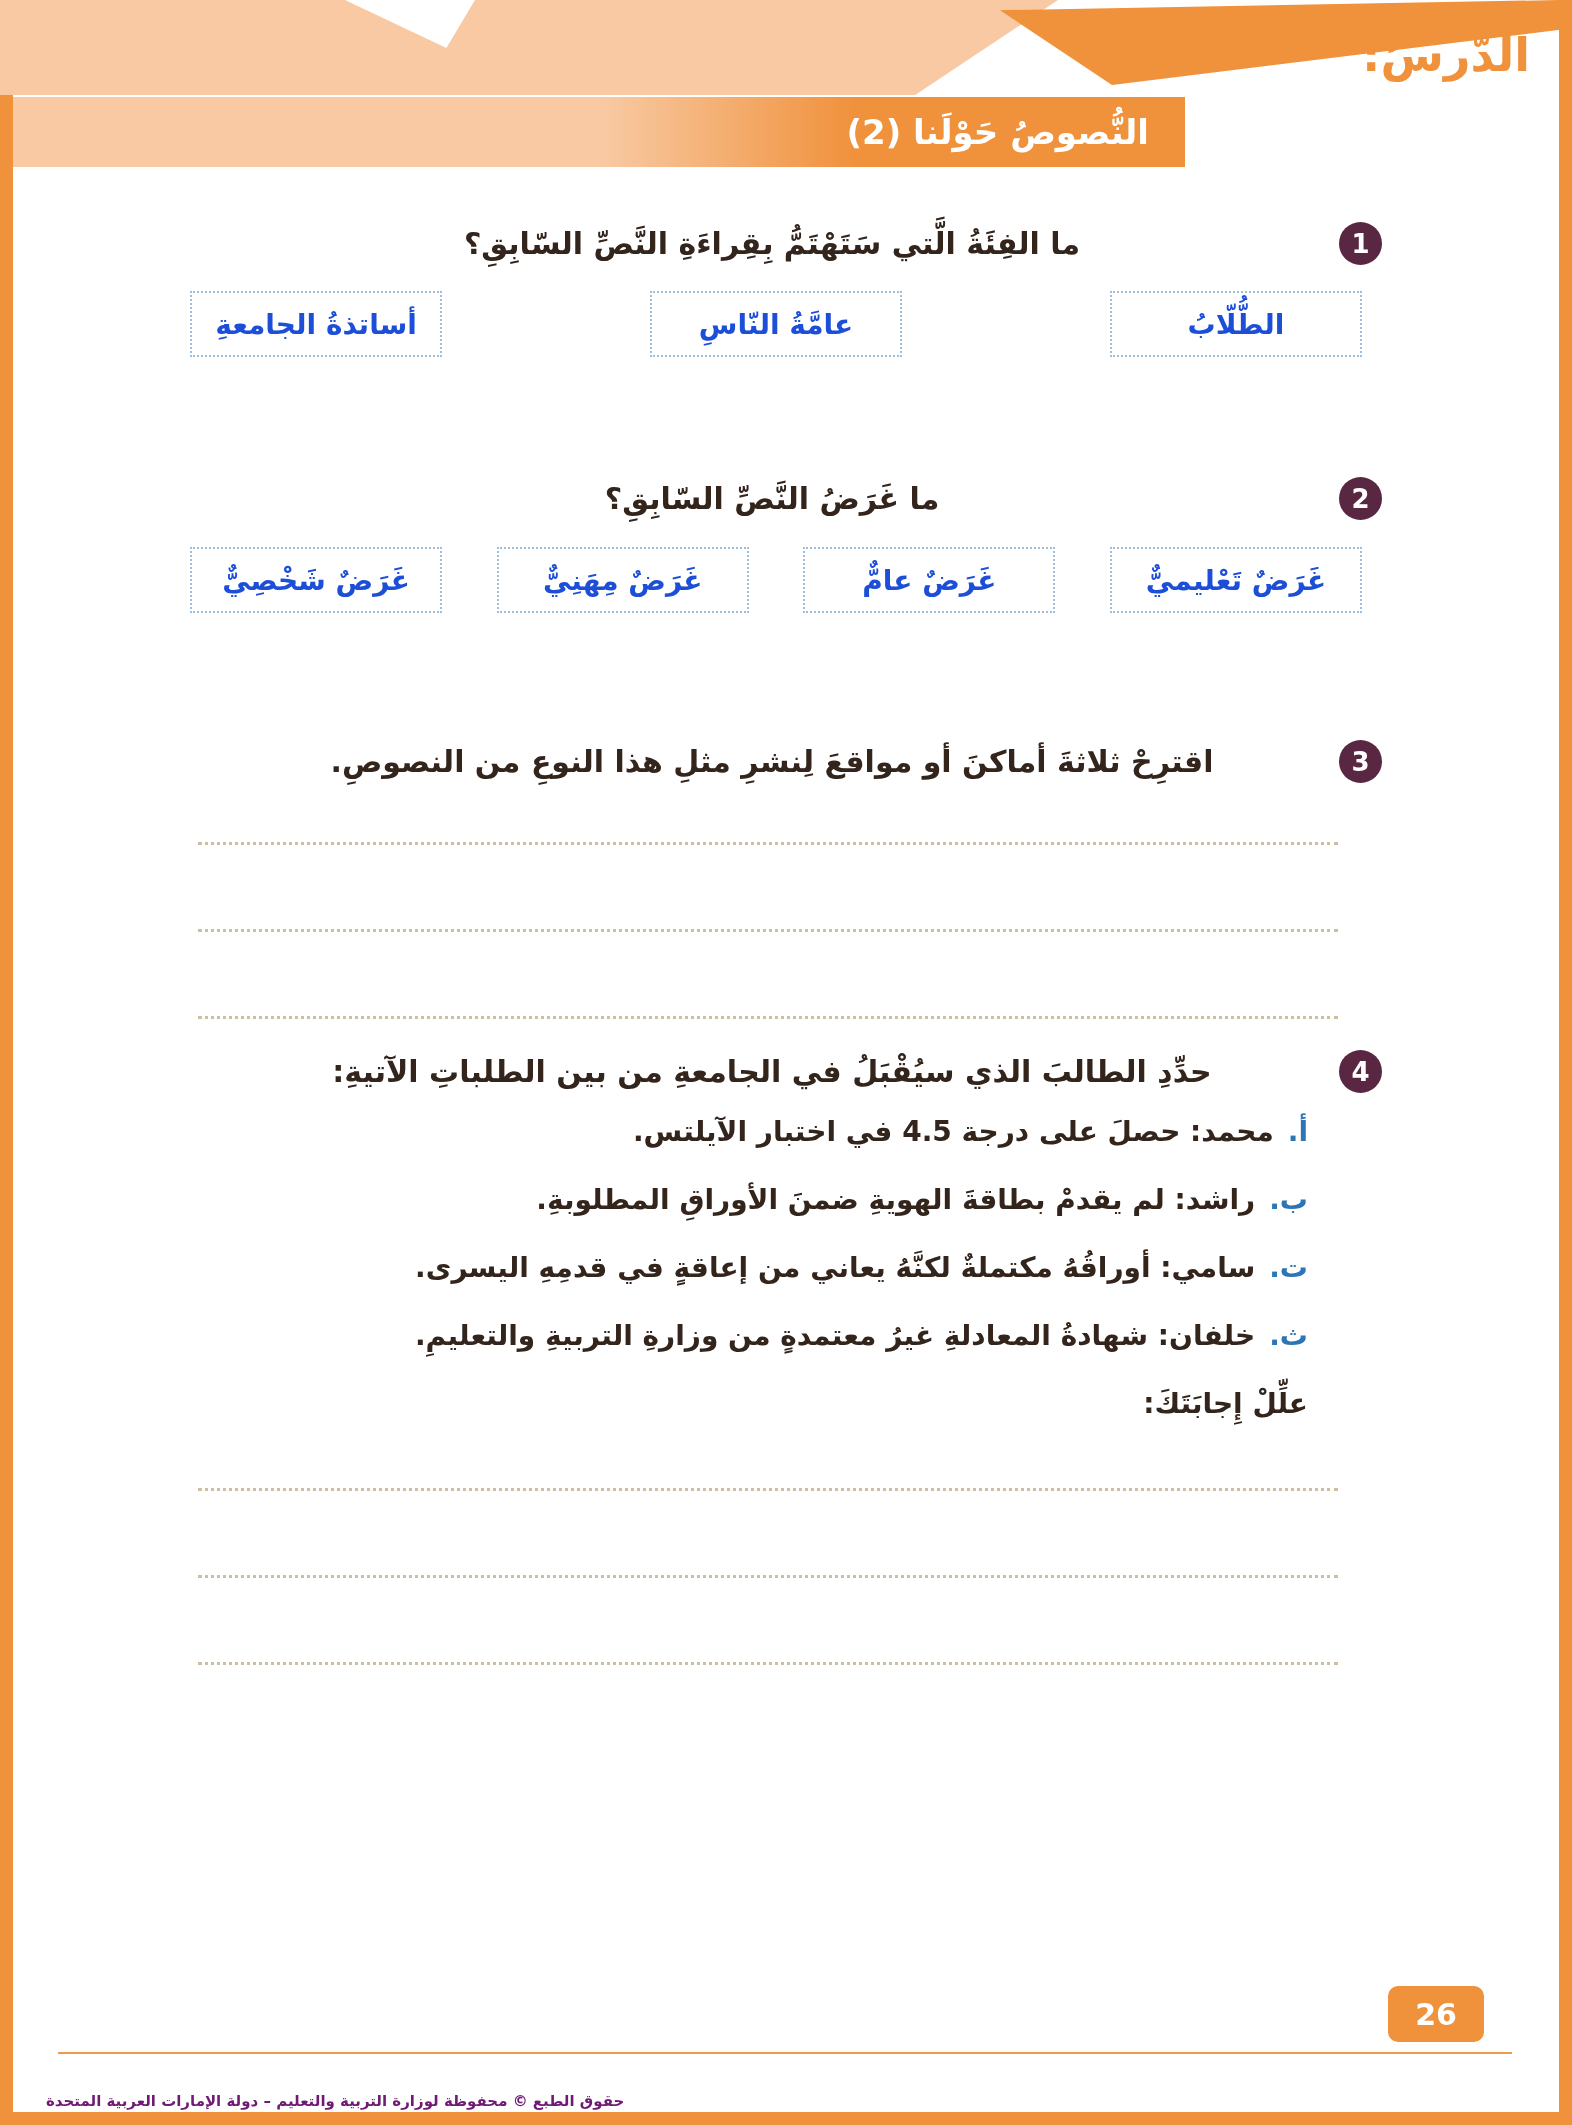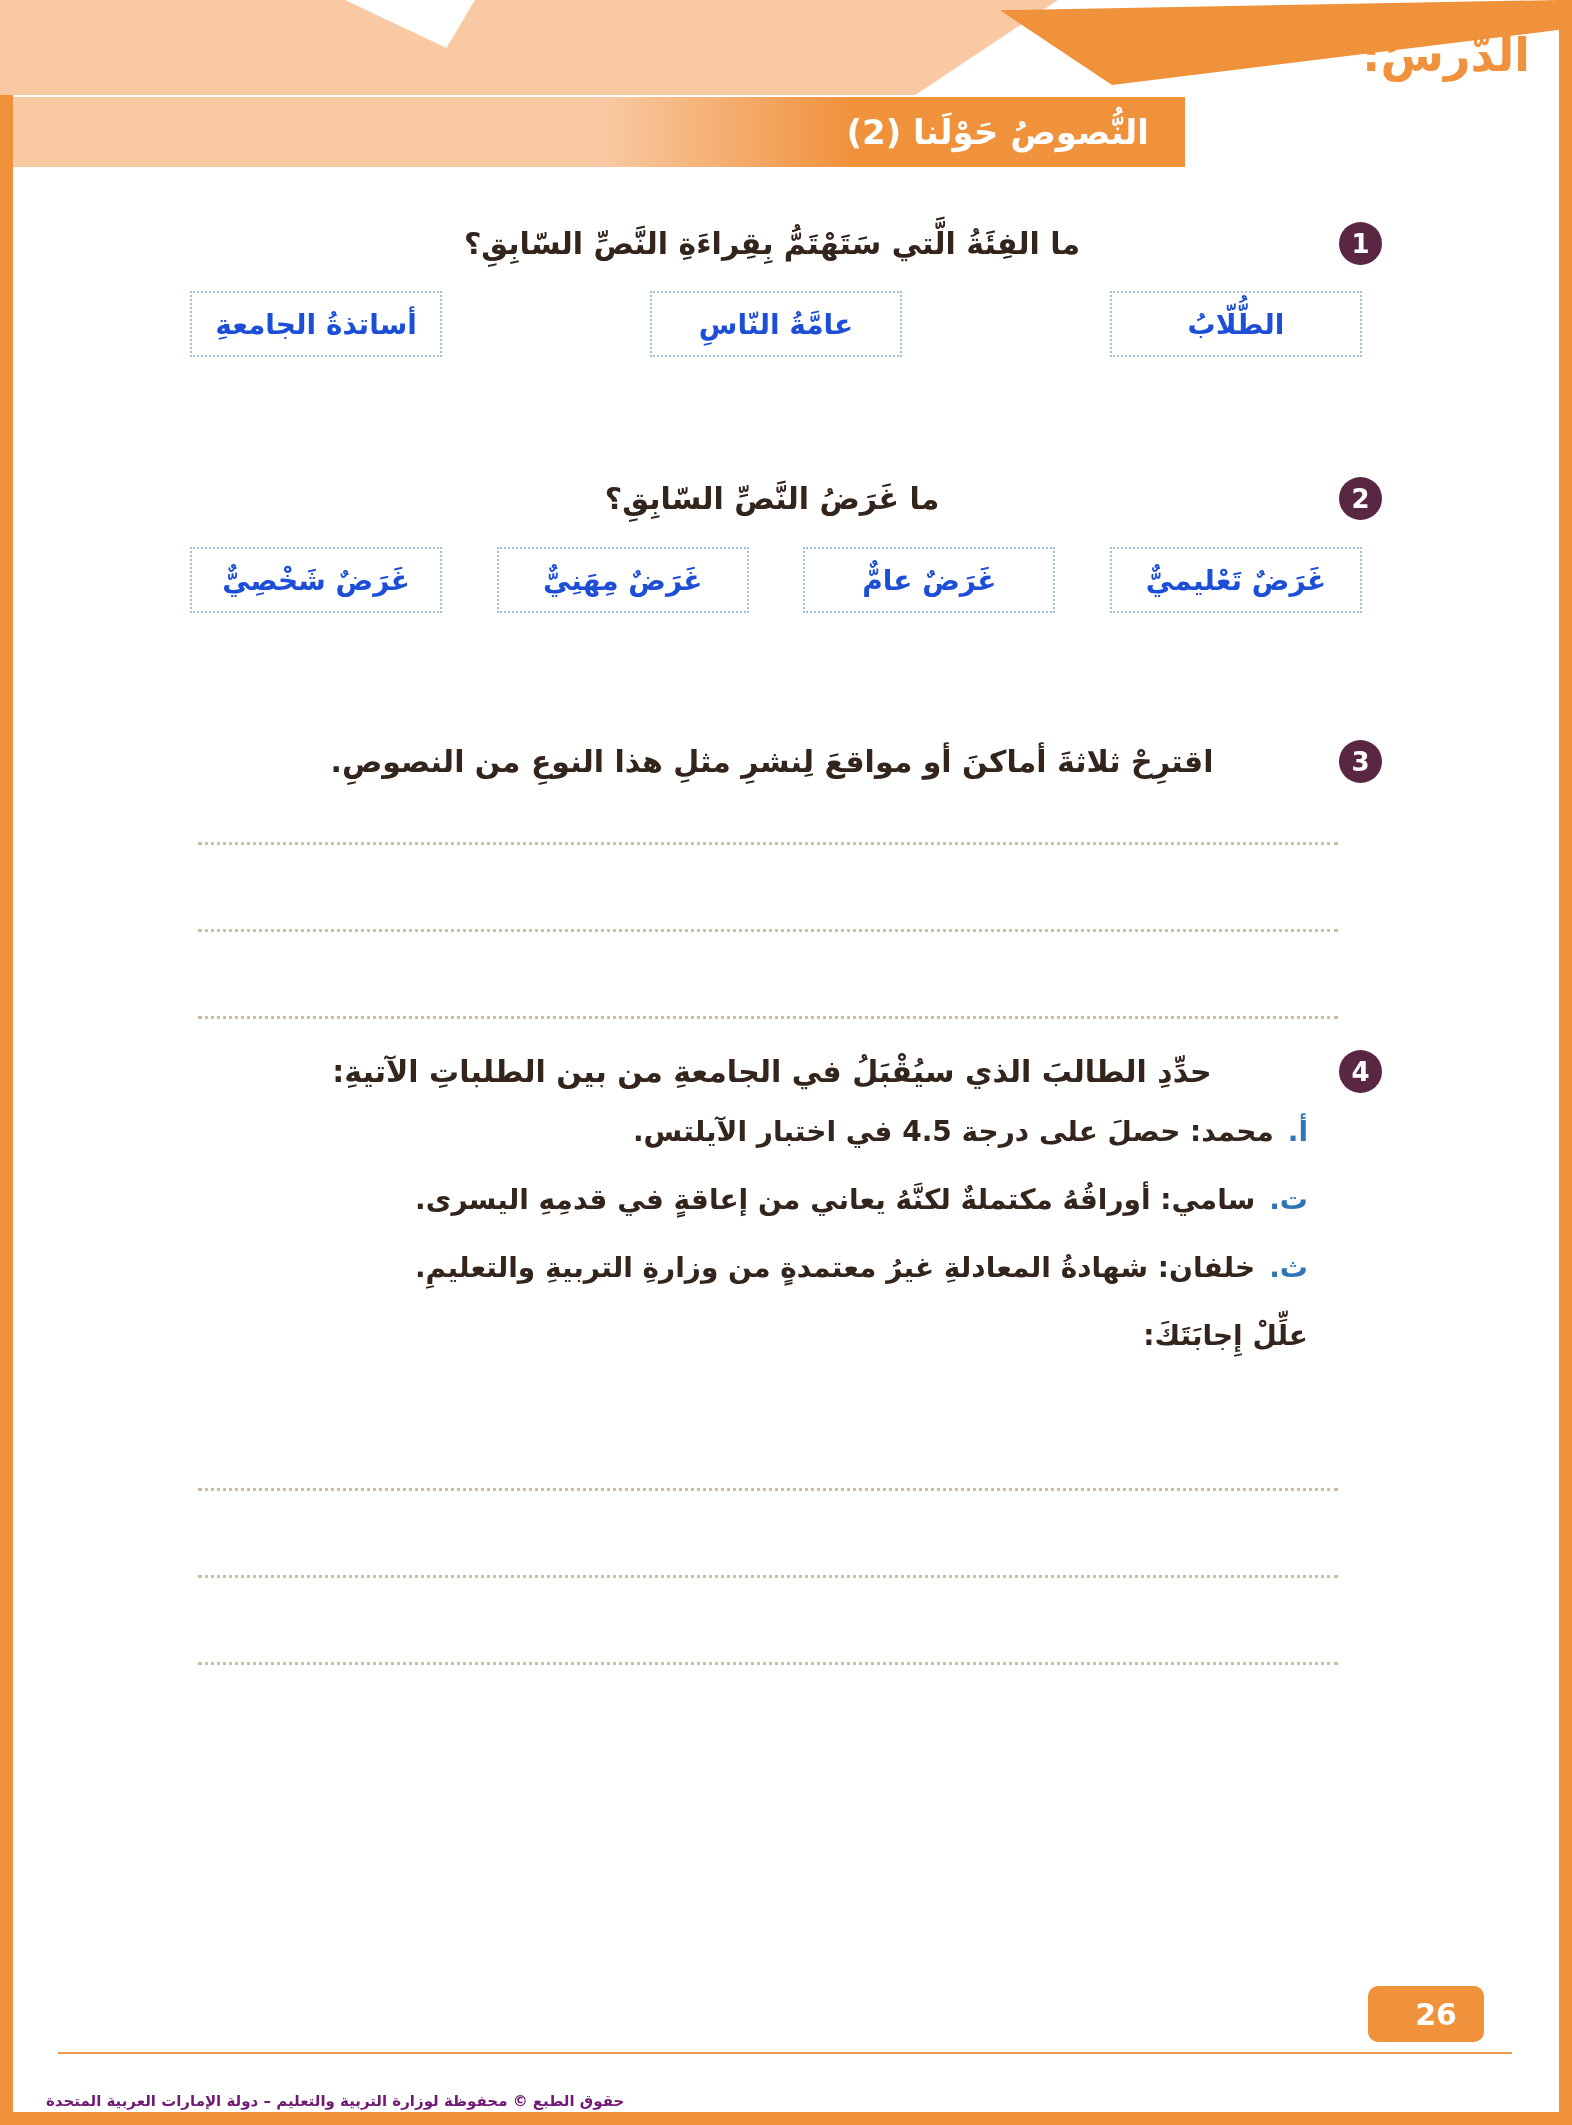--- a/index.html
+++ b/index.html
@@ -81,21 +81,20 @@
   }
   .q4-item { font-size: 28px; font-weight: bold; line-height: 40px; margin-bottom: 28px; color: #33241c; }
   .item-letter { color: #2e75b6; margin-inline-end: 14px; }
   .q4-justify { font-size: 28px; font-weight: bold; line-height: 40px; color: #33241c; }
 
   .page-num {
     position: absolute; right: 88px; top: 1986px; width: 96px; height: 56px;
     background: #f0913c; color: #ffffff; font-size: 30px; font-weight: bold;
     display: flex; align-items: center; justify-content: center;
     border-radius: 10px;
-    padding-left: 20px;
   }
   .footer-rule {
     position: absolute; left: 58px; right: 60px; top: 2052px; height: 0;
     border-top: 2px solid #ee9b4f;
   }
   .footer-text {
     position: absolute; left: 46px; top: 2062px;
     direction: rtl; font-size: 15px; font-weight: bold; color: #701a75; margin-top: 30px;
   }
 </style>
@@ -142,20 +141,23 @@
   <div class="ans-line" style="top:1016px;"></div>
 
   <div class="q-circle" style="top:1050px;">4</div>
   <div class="q-text" style="top:1054px;">حدِّدِ الطالبَ الذي سيُقْبَلُ في الجامعةِ من بين الطلباتِ الآتيةِ:</div>
 
   <div class="q4-items">
     <div class="q4-item">
       <span class="item-letter">أ.</span><span>محمد: حصلَ على درجة 4.5 في اختبار الآيلتس.</span>
     </div>
     <div class="q4-item">
+      <span class="item-letter">ب.</span><span>راشد: لم يقدمْ بطاقةَ الهويةِ ضمنَ الأوراقِ المطلوبةِ.</span>
+    </div>
+    <div class="q4-item">
       <span class="item-letter">ت.</span><span>سامي: أوراقُهُ مكتملةٌ لكنَّهُ يعاني من إعاقةٍ في قدمِهِ اليسرى.</span>
     </div>
     <div class="q4-item">
       <span class="item-letter">ث.</span><span>خلفان: شهادةُ المعادلةِ غيرُ معتمدةٍ من وزارةِ التربيةِ والتعليمِ.</span>
     </div>
     <div class="q4-justify">علِّلْ إِجابَتَكَ:</div>
   </div>
 
   <div class="ans-line" style="top:1488px;"></div>
   <div class="ans-line" style="top:1575px;"></div>

